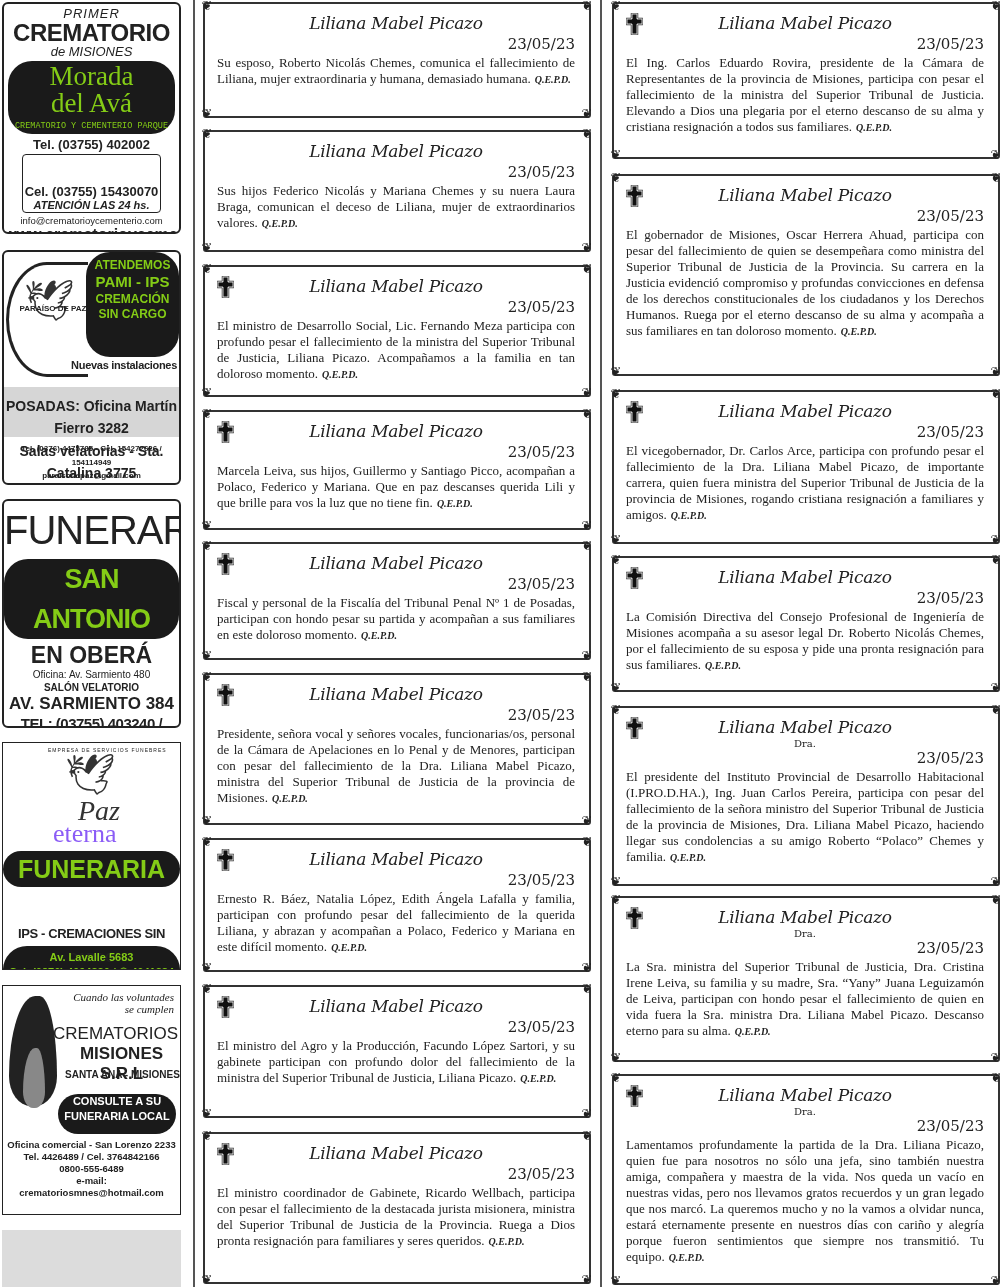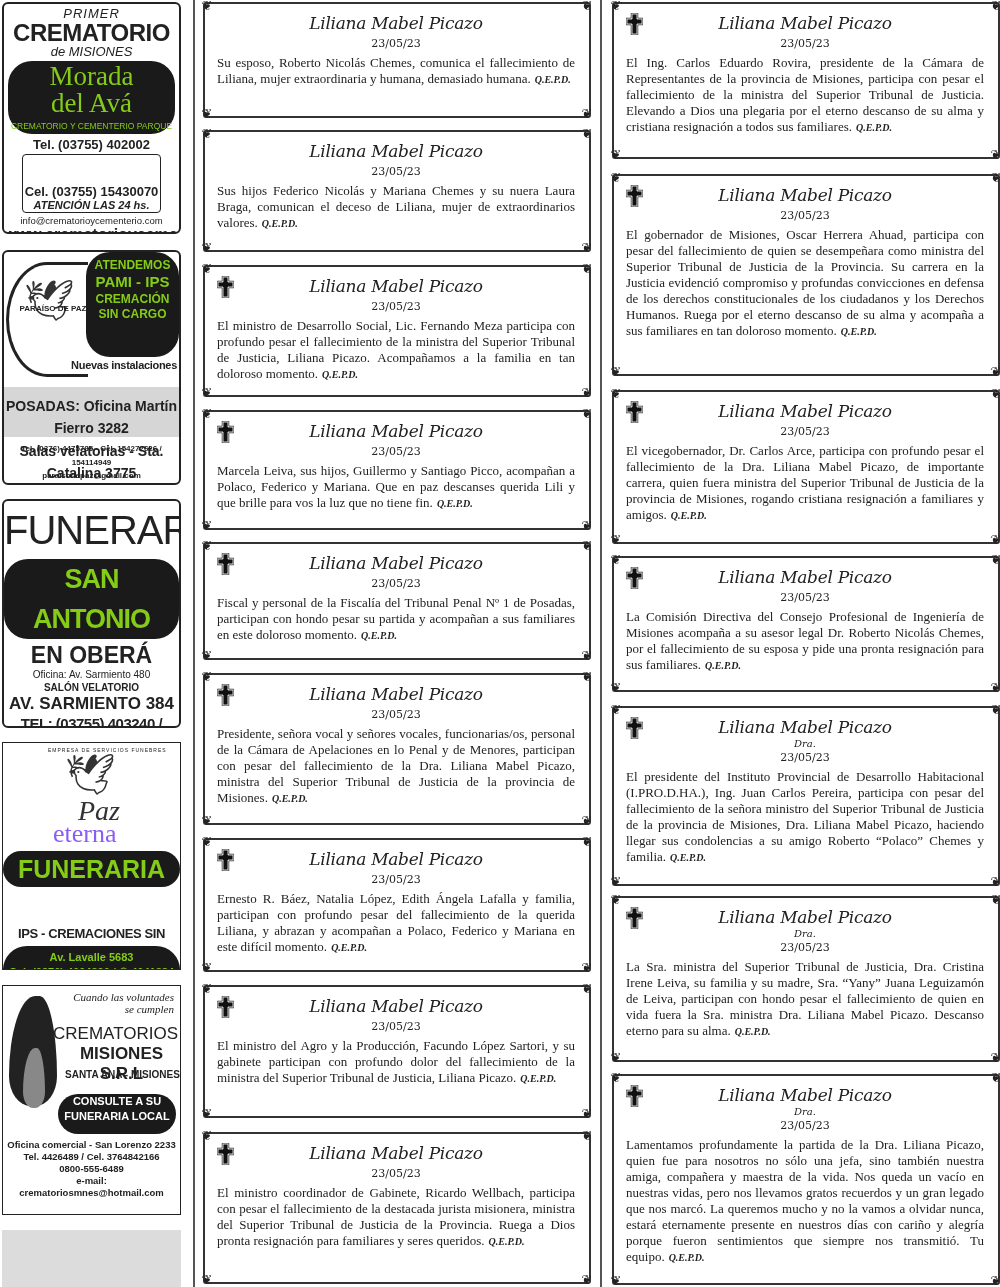--- a/index.html
+++ b/index.html
@@ -13,21 +13,21 @@
   .ad { position: absolute; left: 2px; width: 179px; border: 2px solid #222; border-radius: 6px; background: #fff; overflow: hidden; text-align: center; font-family: "Liberation Sans", sans-serif; }
   .ad-dark { background: #1a1a1a; color: #84cc16; border-radius: 24px; }
 
   
   #ad1 { top: 2px; height: 232px; }
   #ad1 .primer { font-style: italic; font-size: 13px; letter-spacing: 1px; margin-top: 2px; }
   #ad1 .crem { font-weight: bold; font-size: 24px; line-height: 24px; letter-spacing: -0.5px; }
   #ad1 .demis { font-style: italic; font-size: 13px; line-height: 14px; }
   #ad1 .dark { margin: 2px 4px 0 4px; padding: 2px 0 3px; }
   #ad1 .morada { font-family: "Liberation Serif", serif; font-size: 27px; line-height: 27px; }
-  #ad1 .parque { font-family: Liberation Sans, sans-serif; font-size: 8.5px; margin-top: 4px; }
+  #ad1 .parque { font-family: Liberation Mono, monospace; font-size: 8.5px; margin-top: 4px; }
   #ad1 .tel { font-weight: bold; font-size: 13px; margin-top: 3px; }
   #ad1 .box { border: 1.5px solid #222; border-radius: 4px; margin: 2px 18px; padding: 1px 0; }
   #ad1 .cel { font-weight: bold; font-size: 13px; margin-top: 28px; }
   #ad1 .aten { font-weight: bold; font-style: italic; font-size: 11px; }
   #ad1 .mail { font-size: 9.5px; margin-top: 2px; }
   #ad1 .www { font-weight: bold; font-size: 16px; }
 
   
   #ad2 { top: 250px; height: 235px; }
   #ad2 .logo { position: absolute; left: 2px; top: 10px; width: 82px; height: 115px; border: 3px solid #222; border-right: none; border-radius: 50% 0 0 50%; }
@@ -81,22 +81,22 @@
   #col-mid { left: 203px; width: 388px; }
   #col-right { left: 612px; width: 388px; }
   .notice { position: absolute; left: 0; width: 100%; border: 2px solid #333; border-radius: 3px; background: #fff; padding: 0 14px 0 12px; }
   .corner { position: absolute; width: 14px; height: 14px; color: #222; font-size: 13px; line-height: 14px; text-align: center; }
   .corner.tl { left: -5px; top: -5px; }
   .corner.tr { right: -5px; top: -5px; }
   .corner.bl { left: -5px; bottom: -5px; }
   .corner.br { right: -5px; bottom: -5px; }
   .cross { position: absolute; left: 12px; top: 9px; width: 17px; height: 22px; }
   .name { font-family: "DejaVu Serif", serif; font-style: italic; font-size: 17px; text-align: center; padding-top: 8px; line-height: 22px; letter-spacing: -0.3px; }
-  .title { font-style: italic; font-size: 10px; text-align: center; line-height: 12px; }
-  .date { font-size: 11px; text-align: center; line-height: 14px; margin-top: 3px; margin-bottom: 4px; }
+  .title { font-size: 10px; text-align: center; line-height: 12px; }
+  .date { font-size: 15px; text-align: right; line-height: 14px; margin-top: 3px; margin-bottom: 4px; }
   .body { font-family: "Liberation Serif", serif; font-size: 13px; line-height: 16px; text-align: justify; }
   .qepd { font-weight: bold; font-style: italic; font-size: 10px; margin-left: 4px; }
 </style>
 </head>
 <body>
 
 <div class="vrule" style="left:193px"></div>
 <div class="vrule" style="left:600px"></div>
 
 <div class="ads">

